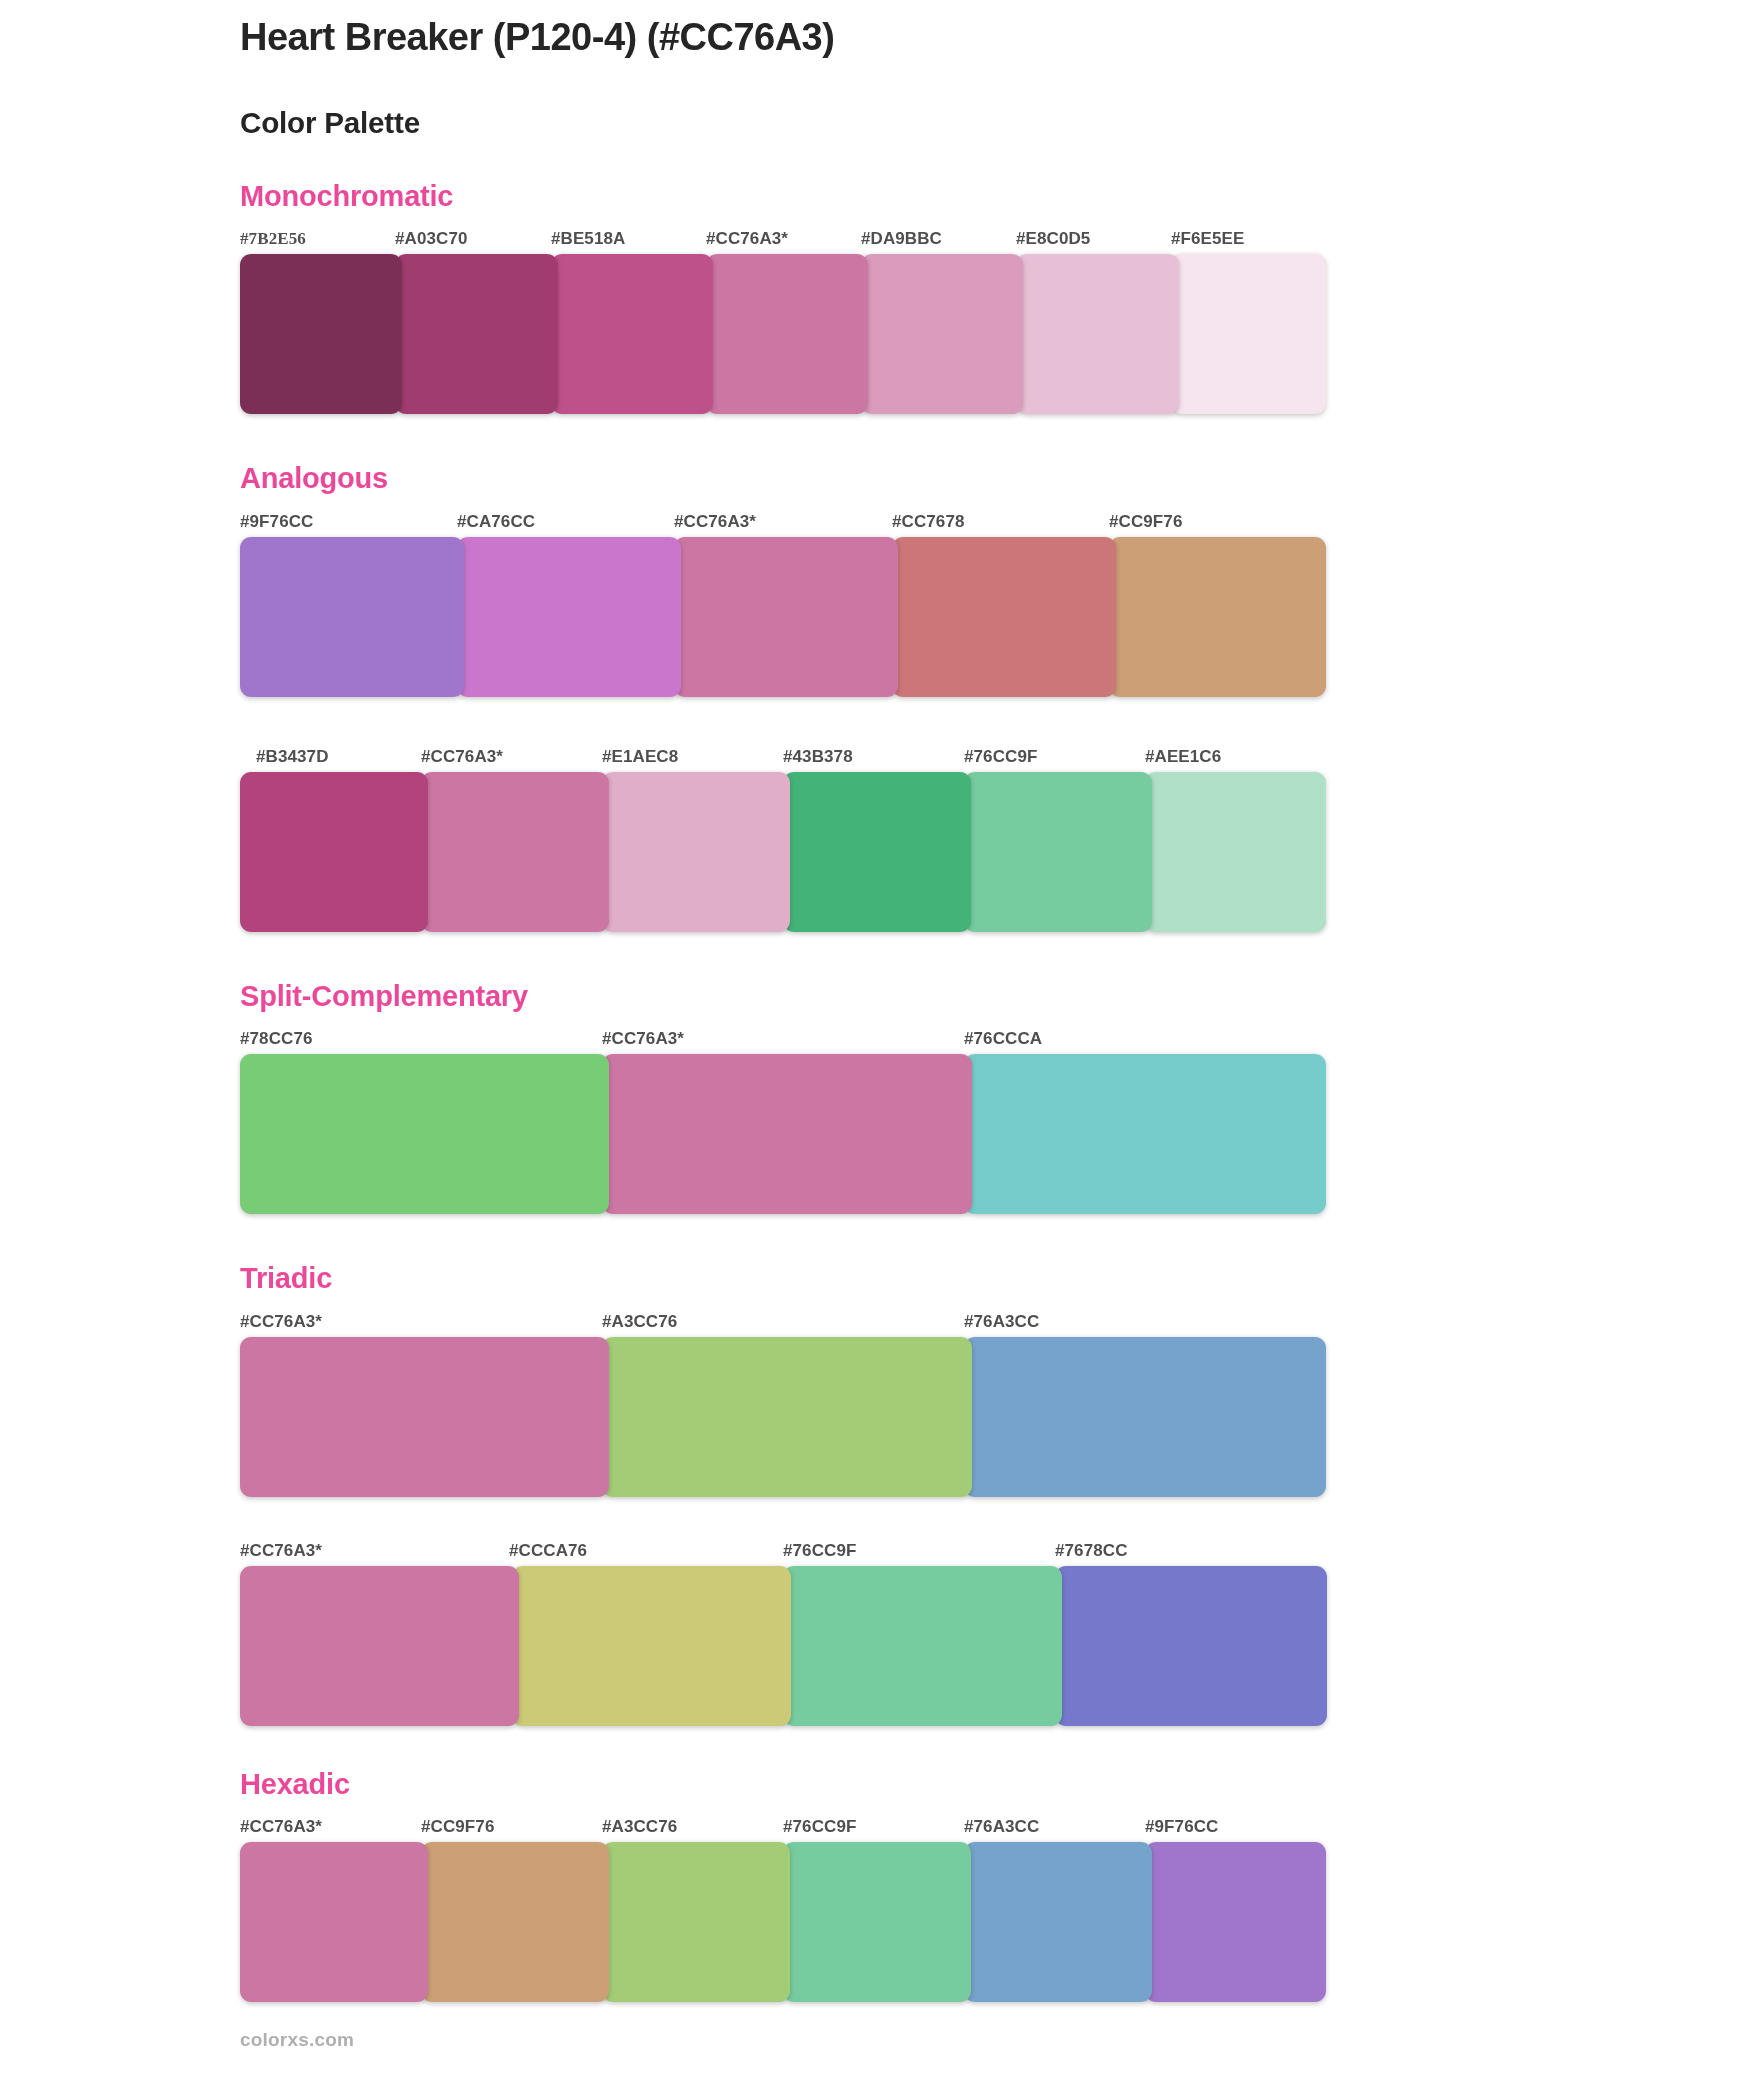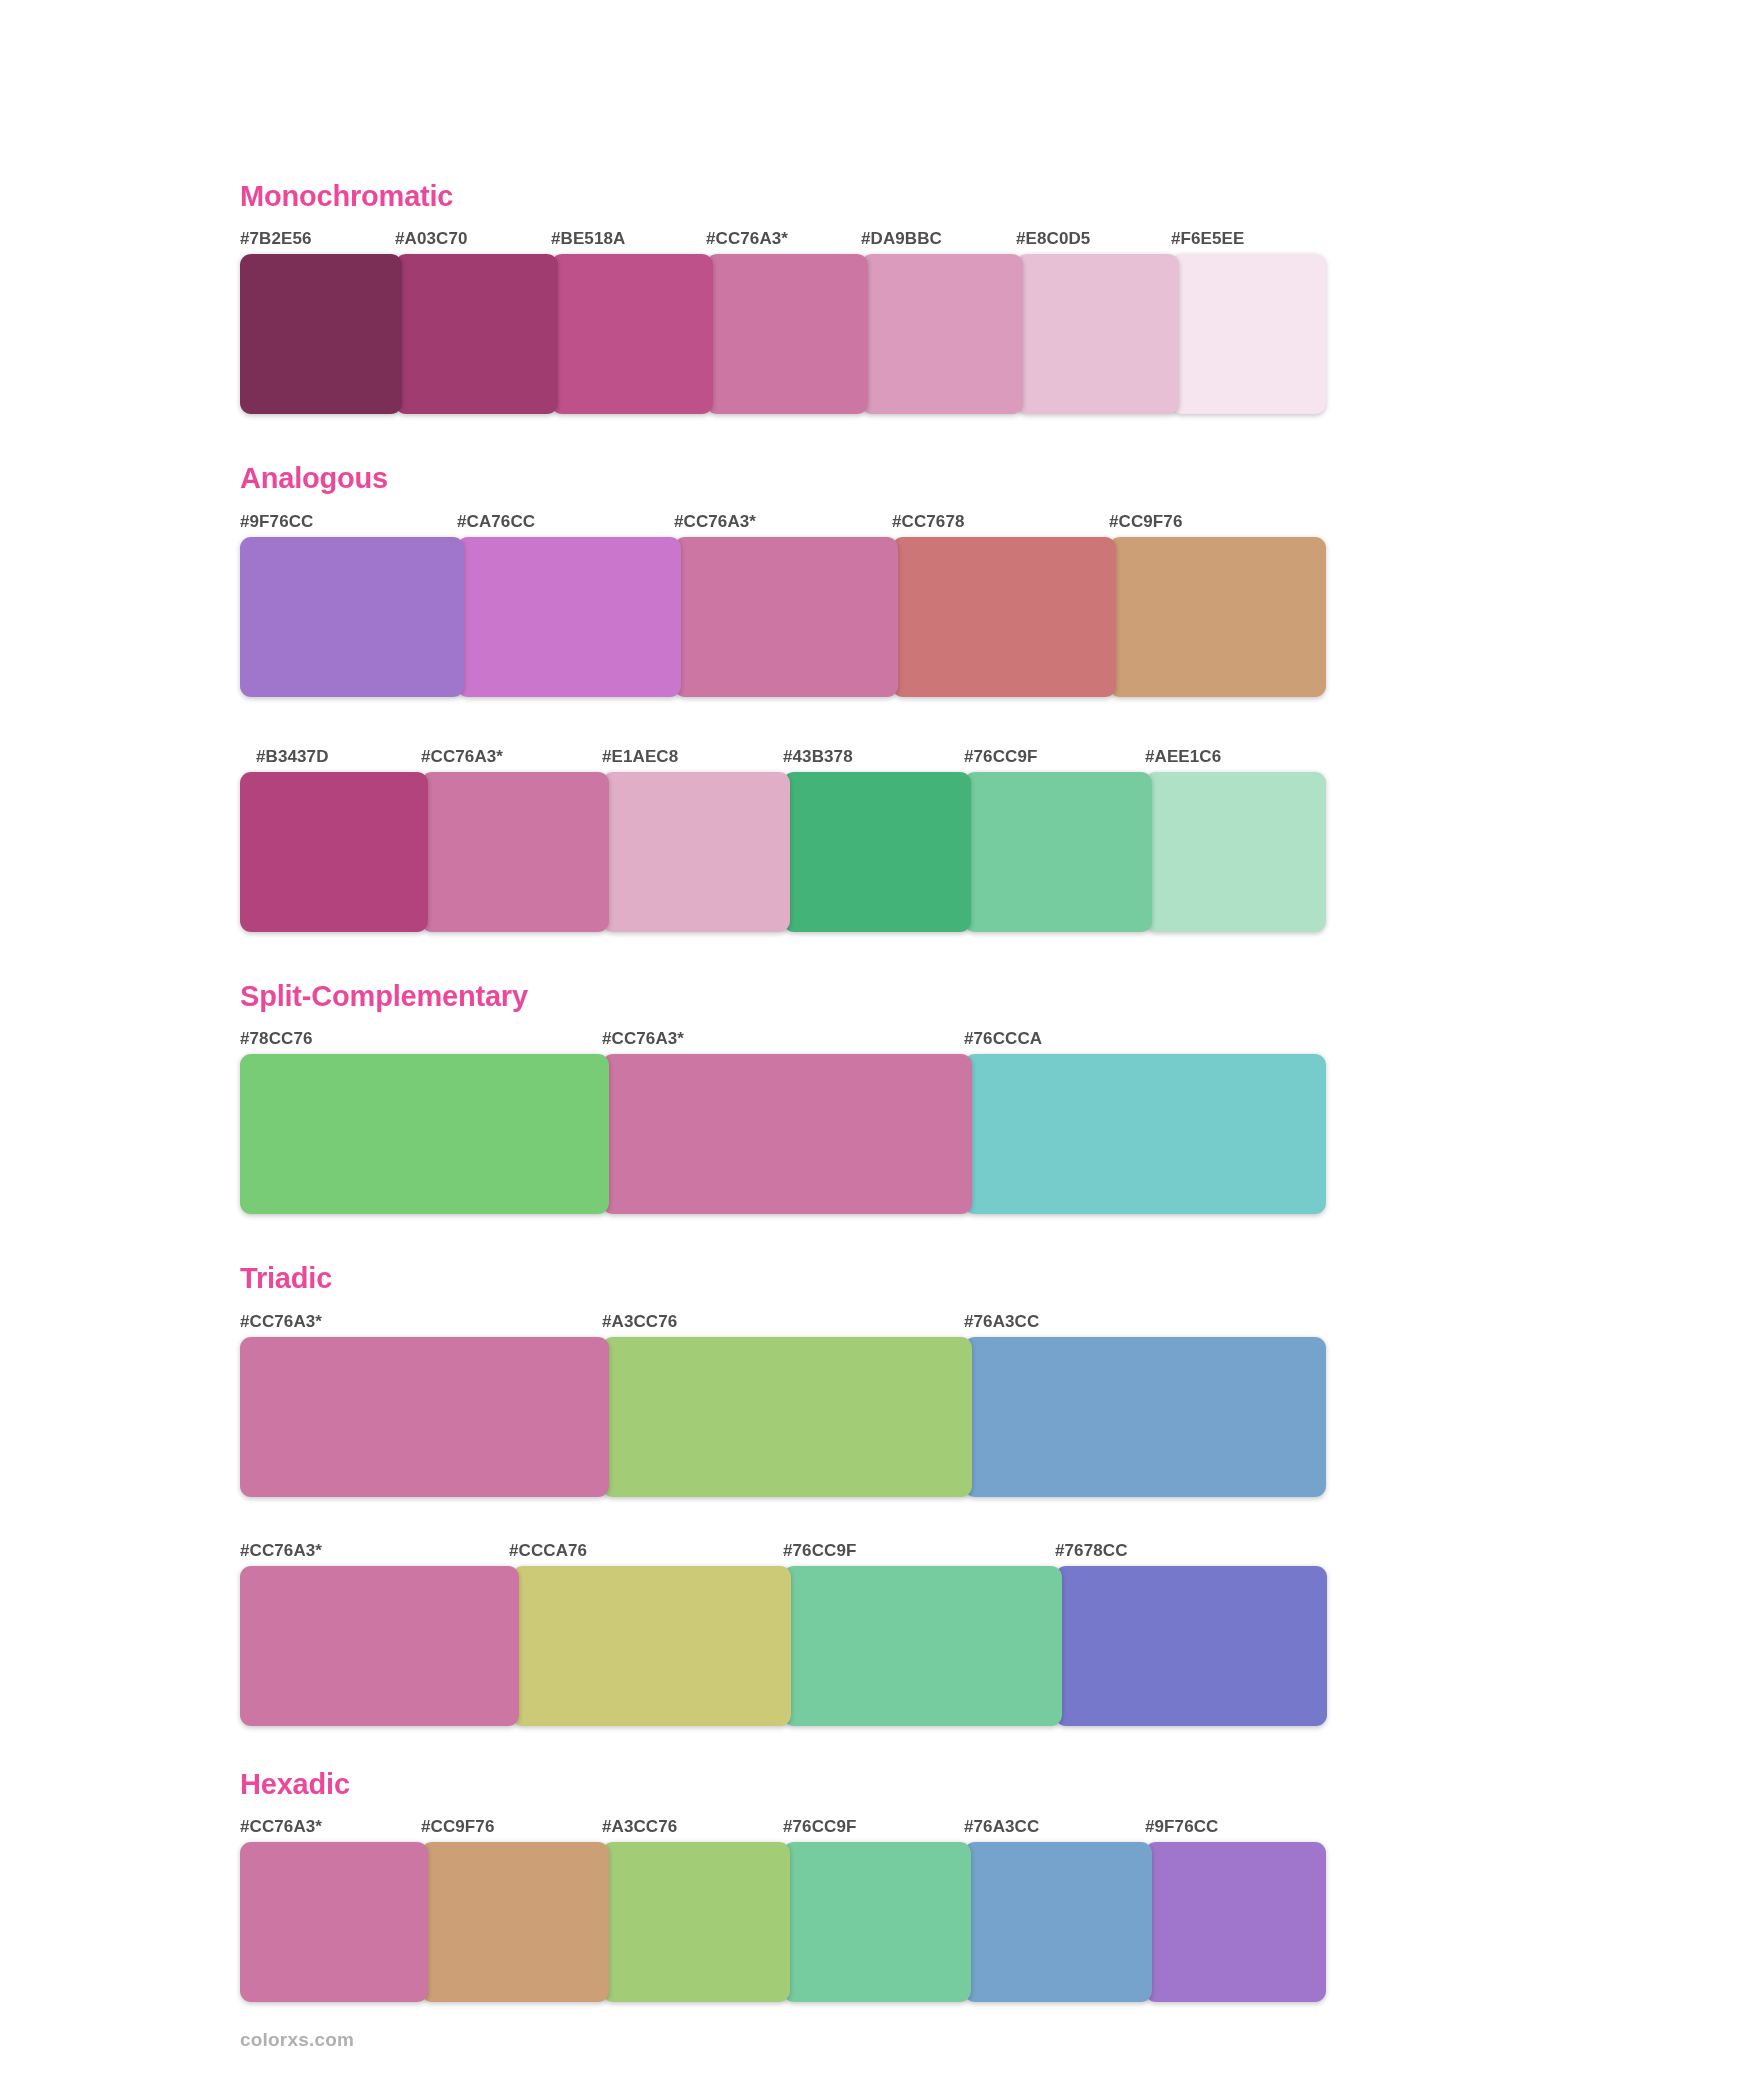--- a/index.html
+++ b/index.html
@@ -106,26 +106,30 @@
     font-weight: bold;
     color: #b0b0b0;
     letter-spacing: 0.2px;
   }
 </style>
 </head>
 <body>
 
 <div class="page">
 
+  <div class="header">
+    <h1 class="page-title">Heart Breaker (P120-4) (#CC76A3)</h1>
+    <h2 class="page-subtitle">Color Palette</h2>
+  </div>
 
   <div class="sections" id="sections-root">
       <div class="section">
         <div class="section-title">Monochromatic</div>
         <div class="swatch-labels">
-          <div class="swatch-label" style="left: 0px;">#7B2E56</div>
+          <div class="swatch-label" style="left: 0px; font-family: Liberation Serif, serif;">#7B2E56</div>
           <div class="swatch-label" style="left: 155px;">#A03C70</div>
           <div class="swatch-label" style="left: 311px;">#BE518A</div>
           <div class="swatch-label" style="left: 466px;">#CC76A3*</div>
           <div class="swatch-label" style="left: 621px;">#DA9BBC</div>
           <div class="swatch-label" style="left: 776px;">#E8C0D5</div>
           <div class="swatch-label" style="left: 931px;">#F6E5EE</div>
         </div>
         <div class="swatch-band">
           <div class="swatch" title="#7B2E56" style="left: 0px; width: 162px; background: rgb(123, 46, 86); z-index: 7;"></div>
           <div class="swatch" title="#A03C70" style="left: 155px; width: 163px; background: rgb(160, 60, 112); z-index: 6;"></div>

